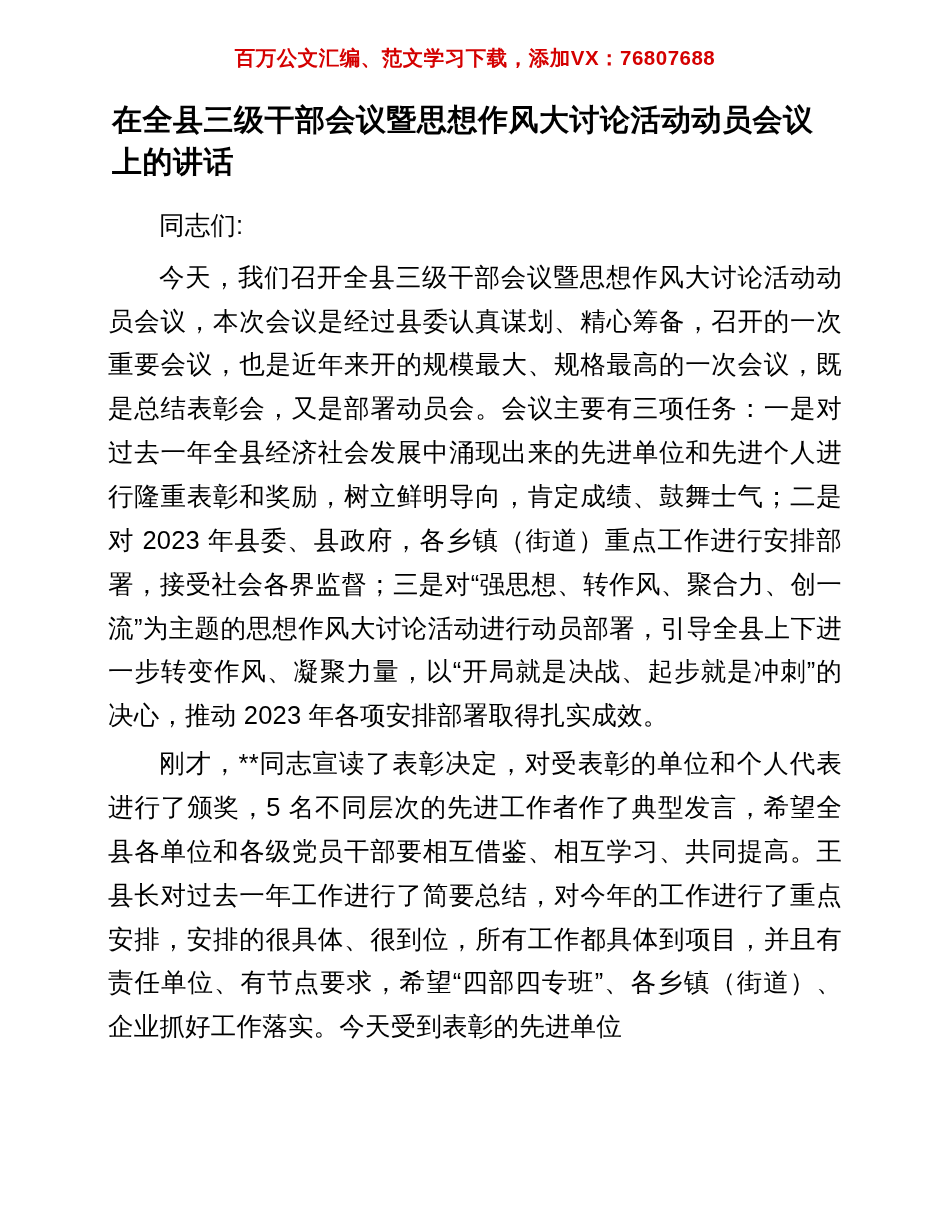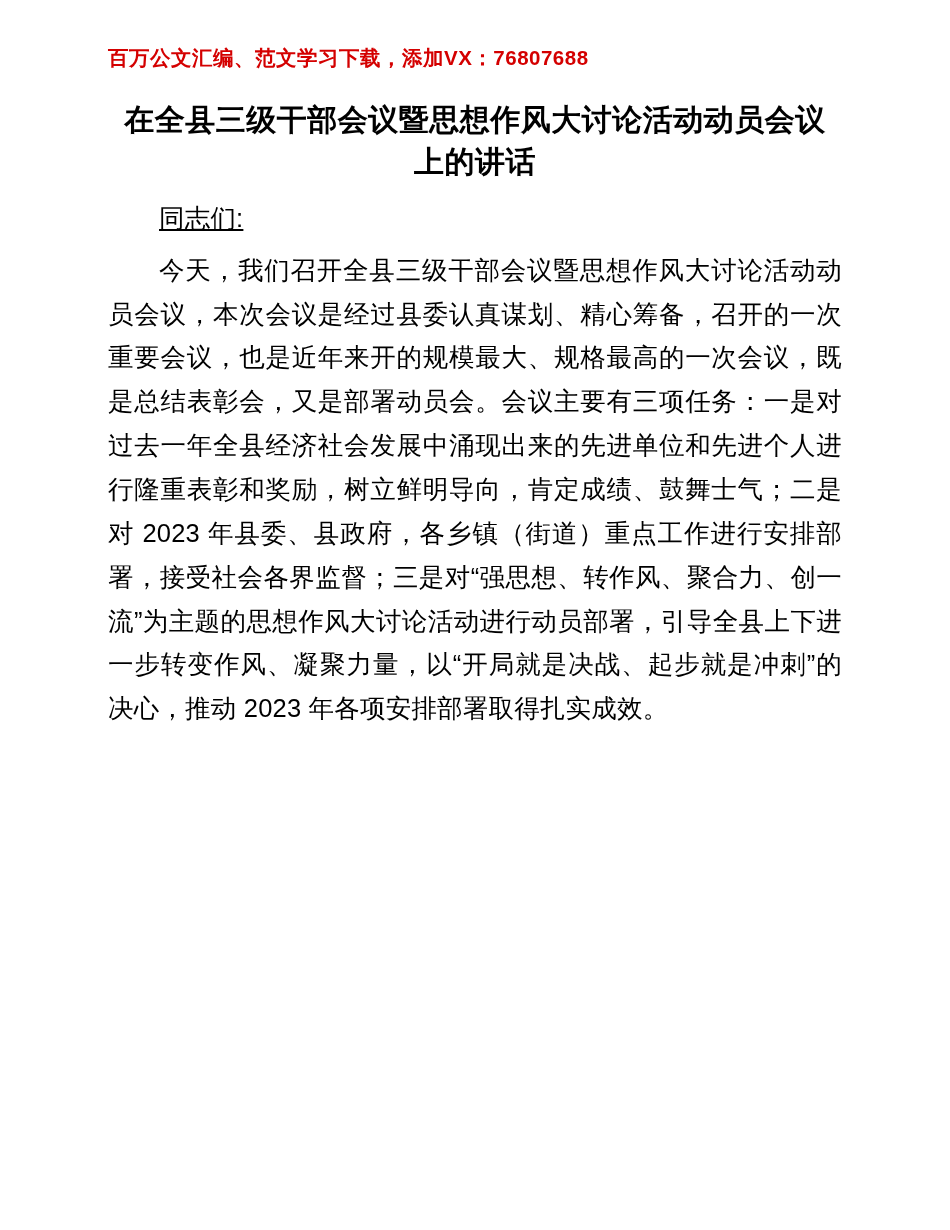--- a/index.html
+++ b/index.html
@@ -14,62 +14,61 @@
     color: #000000;
   }
   .page {
     width: 950px;
     min-height: 1230px;
     box-sizing: border-box;
     padding: 44px 108px 30px 108px;
     position: relative;
   }
   .ad-banner {
-    text-align: left;
+    text-align: center;
     color: #d40000;
     font-size: 20.5px;
     font-weight: bold;
     letter-spacing: 0.5px;
     line-height: 1.4;
     margin: 0 0 26px 0;
     white-space: nowrap;
   }
   .doc-title {
-    text-align: center;
     font-size: 30px;
     font-weight: bold;
     line-height: 1.42;
     margin: 0 0 8px 0;
     letter-spacing: 0.5px;
     padding: 0 4px;
   }
   .para {
     font-size: 25.5px;
     line-height: 1.72;
     text-align: justify;
     text-justify: inter-ideograph;
     margin: 0 0 4px 0;
     text-indent: 2em;
     letter-spacing: 0.2px;
   }
   .para.salutation {
-    margin-top: 13px;
+    margin-top: 20px;
     margin-bottom: 8px;
-    text-decoration: underline;
   }
   .para.body-para {
   }
 </style>
 </head>
 <body>
 
 <div class="page">
 
   <div class="ad-banner">百万公文汇编、范文学习下载，添加VX：76807688</div>
 
   <h1 class="doc-title">在全县三级干部会议暨思想作风大讨论活动动员会议上的讲话</h1>
 
   <p class="para salutation">同志们:</p>
 
   <p class="para body-para">今天，我们召开全县三级干部会议暨思想作风大讨论活动动员会议，本次会议是经过县委认真谋划、精心筹备，召开的一次重要会议，也是近年来开的规模最大、规格最高的一次会议，既是总结表彰会，又是部署动员会。会议主要有三项任务：一是对过去一年全县经济社会发展中涌现出来的先进单位和先进个人进行隆重表彰和奖励，树立鲜明导向，肯定成绩、鼓舞士气；二是对 2023 年县委、县政府，各乡镇（街道）重点工作进行安排部署，接受社会各界监督；三是对“强思想、转作风、聚合力、创一流”为主题的思想作风大讨论活动进行动员部署，引导全县上下进一步转变作风、凝聚力量，以“开局就是决战、起步就是冲刺”的决心，推动 2023 年各项安排部署取得扎实成效。</p>
 
+  <p class="para body-para">刚才，**同志宣读了表彰决定，对受表彰的单位和个人代表进行了颁奖，5 名不同层次的先进工作者作了典型发言，希望全县各单位和各级党员干部要相互借鉴、相互学习、共同提高。王县长对过去一年工作进行了简要总结，对今年的工作进行了重点安排，安排的很具体、很到位，所有工作都具体到项目，并且有责任单位、有节点要求，希望“四部四专班”、各乡镇（街道）、企业抓好工作落实。今天受到表彰的先进单位</p>
 
 </div>
 
 </body></html>

